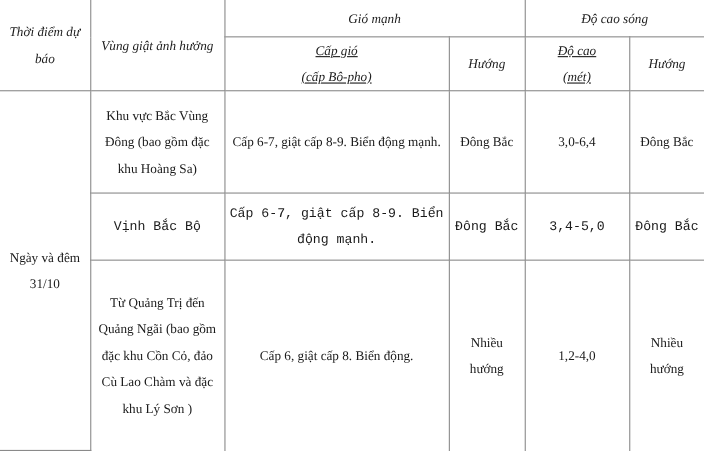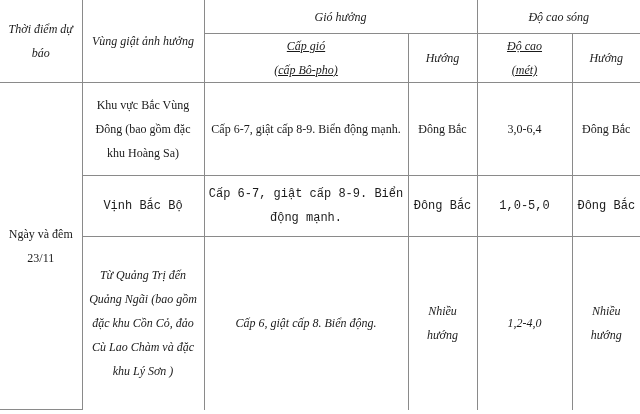--- a/index.html
+++ b/index.html
@@ -16,21 +16,21 @@
     }
     table.forecast td, table.forecast th {
       border: 1px solid #8a8a8a;
       text-align: center;
       vertical-align: middle;
       padding: 0 4px;
       font-weight: normal;
     }
     table.forecast tr > :first-child { border-left: none; }
     table.forecast tr > :last-child { border-right: none; }
-    table.forecast tr:last-child td { border-bottom: none; font-style: italic; }
+    table.forecast tr:last-child td { border-bottom: none; }
     th { font-style: italic; }
     .h-top { height: 34px; }
     .h-sub { height: 49px; }
     .r1 { height: 93px; }
     .r2 { height: 61px; font-family: Liberation Mono, monospace; }
     .r3 { height: 173px; }
     .line { display: block; text-decoration: underline; }
   </style>
 </head>
 <body>
@@ -41,50 +41,50 @@
     <col style="width:122px">
     <col style="width:204px">
     <col style="width:69px">
     <col style="width:95px">
     <col style="width:68px">
   </colgroup>
   <thead>
     <tr class="h-top">
       <th rowspan="2">Thời điểm dự báo</th>
       <th rowspan="2">Vùng giật ảnh hưởng</th>
-      <th colspan="2">Gió hưởng</th>
+      <th colspan="2">Gió mạnh</th>
       <th colspan="2">Độ cao sóng</th>
     </tr>
     <tr class="h-sub">
       <th>
         <span class="line">Cấp gió</span>
         <span class="line">(cấp Bô-pho)</span>
       </th>
       <th>Hướng</th>
       <th>
         <span class="line">Độ cao</span>
         <span class="line">(mét)</span>
       </th>
       <th>Hướng</th>
     </tr>
   </thead>
   <tbody>
     <tr class="r1">
-      <td rowspan="3">Ngày và đêm 23/11</td>
+      <td rowspan="3">Ngày và đêm 31/10</td>
       <td>Khu vực Bắc Vùng Đông (bao gồm đặc khu Hoàng Sa)</td>
       <td>Cấp 6-7, giật cấp 8-9. Biển động mạnh.</td>
       <td>Đông Bắc</td>
       <td>3,0-6,4</td>
       <td>Đông Bắc</td>
     </tr>
     <tr class="r2">
       <td>Vịnh Bắc Bộ</td>
       <td>Cấp 6-7, giật cấp 8-9. Biển động mạnh.</td>
       <td>Đông Bắc</td>
-      <td>1,0-5,0</td>
+      <td>3,4-5,0</td>
       <td>Đông Bắc</td>
     </tr>
     <tr class="r3">
       <td>Từ Quảng Trị đến Quảng Ngãi (bao gồm đặc khu Cồn Cỏ, đảo Cù Lao Chàm và đặc khu Lý Sơn )</td>
       <td>Cấp 6, giật cấp 8. Biển động.</td>
       <td>Nhiều hướng</td>
       <td>1,2-4,0</td>
       <td>Nhiều hướng</td>
     </tr>
   </tbody>

